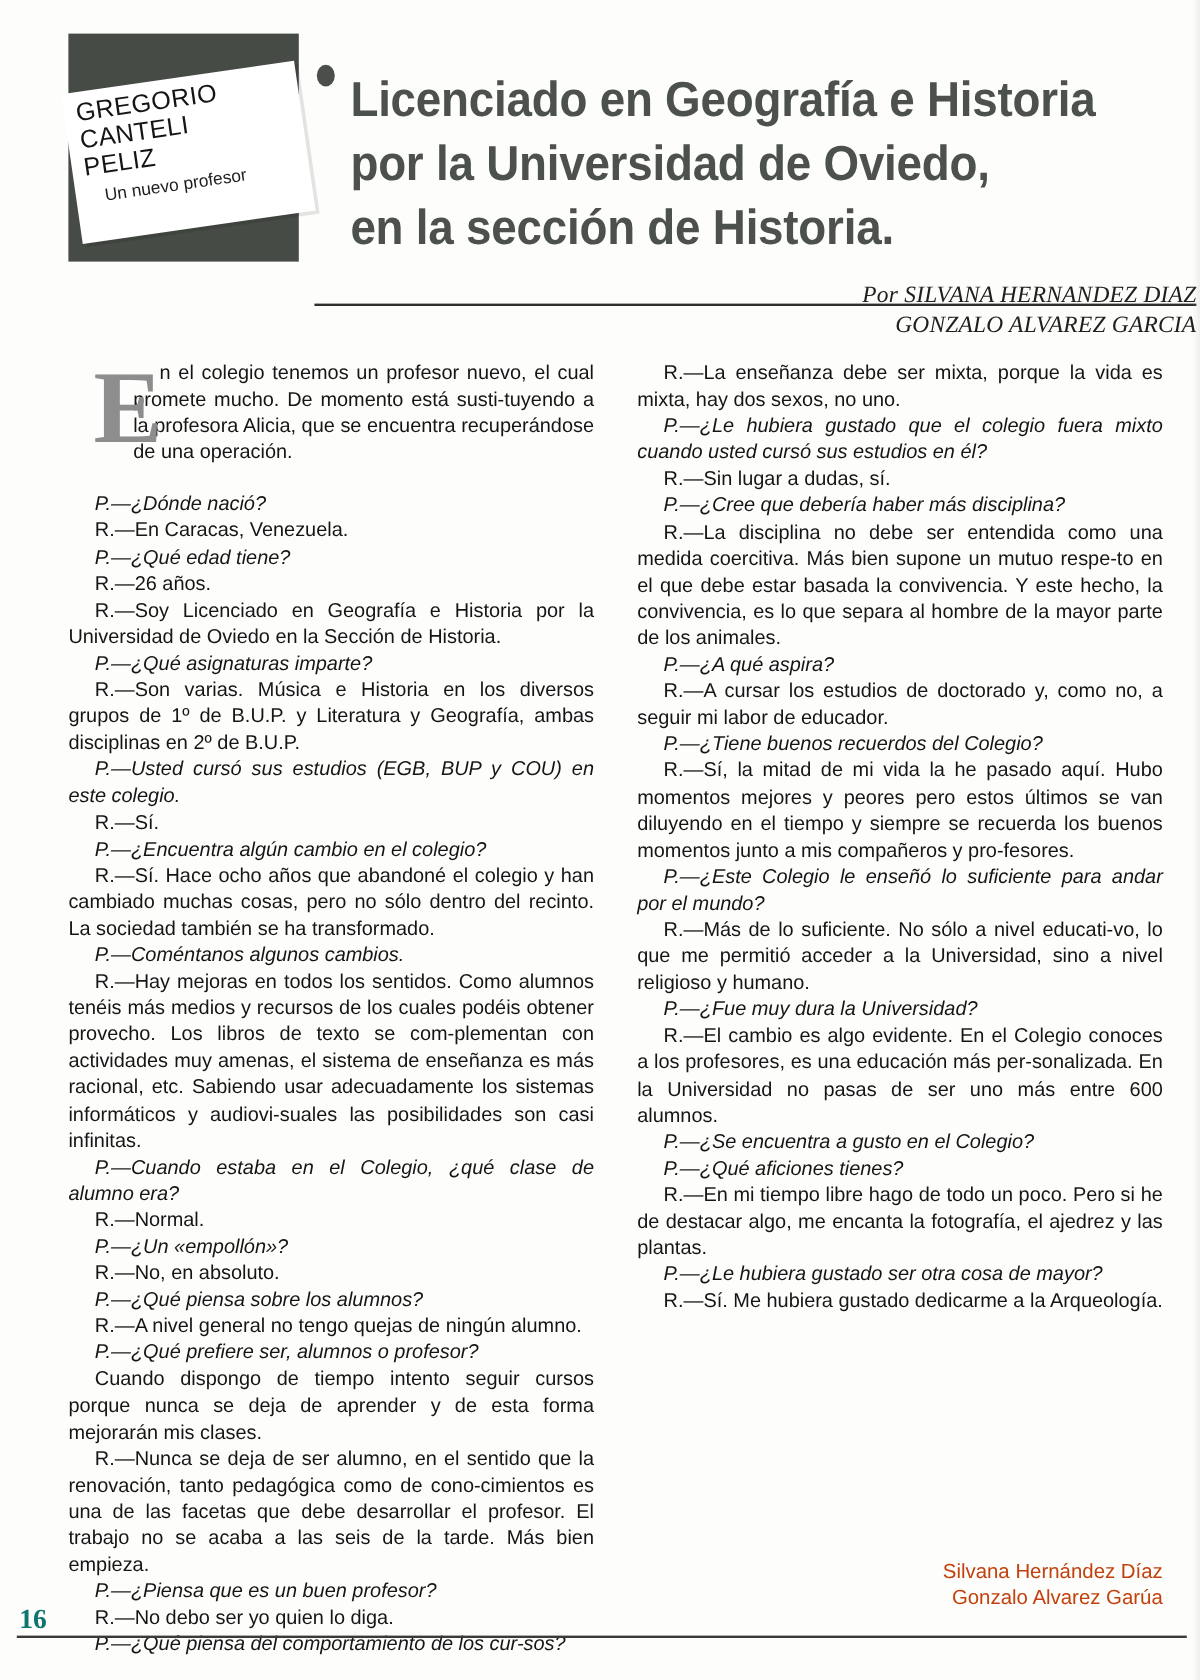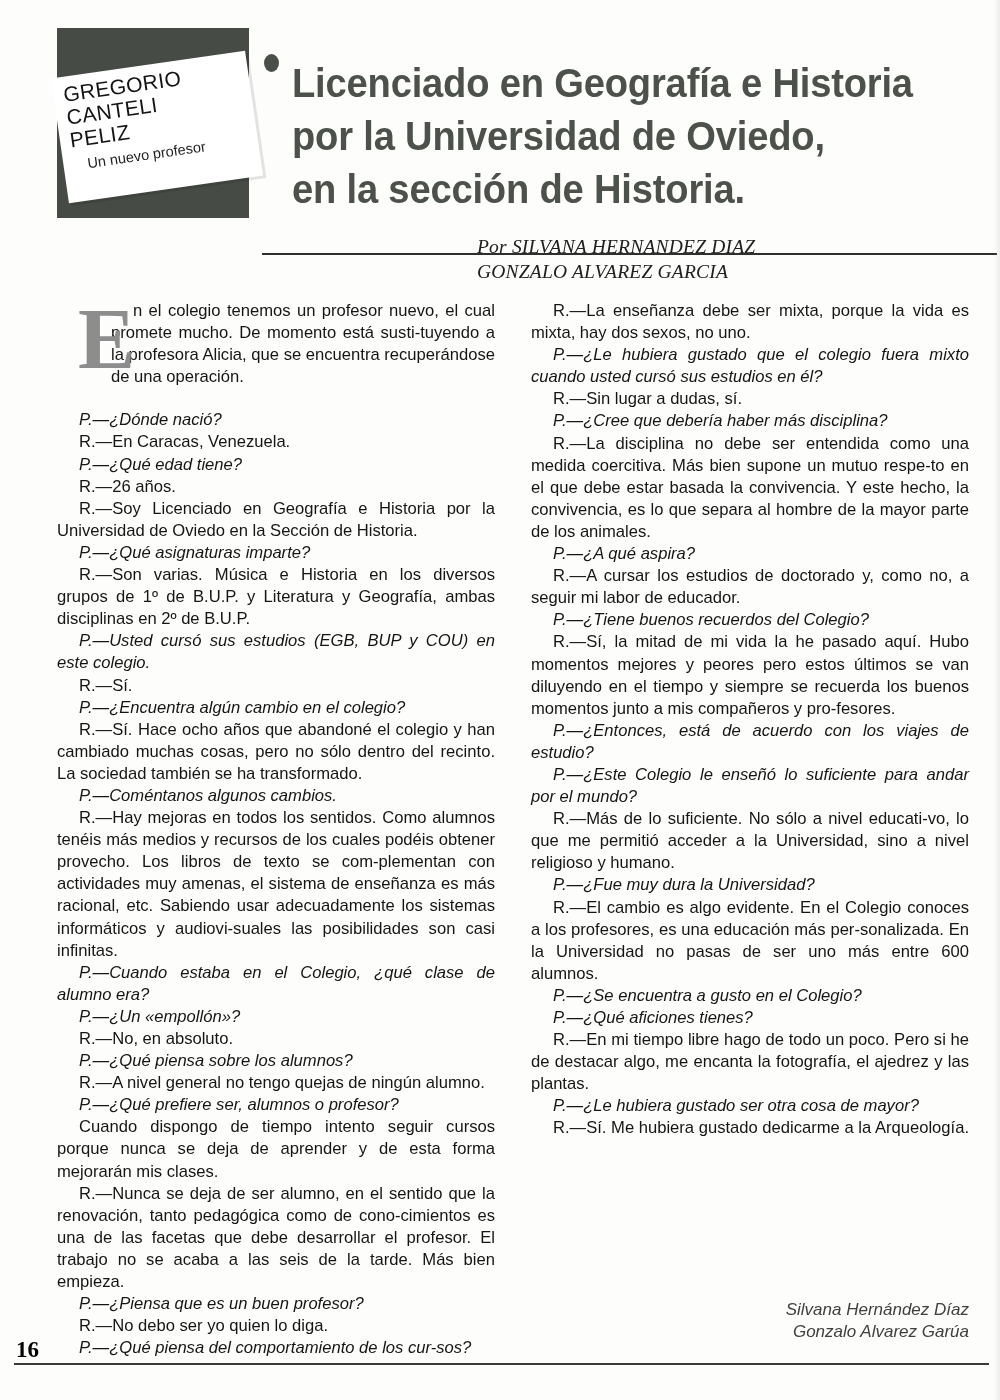--- a/index.html
+++ b/index.html
@@ -98,21 +98,21 @@
     height: 2px;
     background: #2f2f2f;
   }
 
   
   .byline {
     position: absolute;
     right: 3px;
     top: 234px;
     width: 520px;
-    text-align: left;
+    text-align: right;
     font-family: "Liberation Serif", serif;
     font-style: italic;
     font-size: 19.5px;
     line-height: 25px;
     color: #20201f;
     letter-spacing: 0.2px;
   }
   .byline .by-line { display: block; white-space: nowrap; }
 
   
@@ -158,36 +158,35 @@
   .gap { height: 21px; }
 
   
   .signoff {
     position: absolute;
     left: 531px;
     top: 1299px;
     width: 438px;
     text-align: right;
     font-family: "Liberation Sans", sans-serif;
-    font-style: italic;
     font-size: 17px;
     line-height: 22px;
-    color: #404040;
+    color: #c2410c;
   }
   .signoff span { display: block; }
 
   
   .page-number {
     position: absolute;
     left: 16px;
     top: 1337px;
     font-family: "Liberation Serif", serif;
     font-weight: bold;
     font-size: 23px;
-    color: #000000;
+    color: #0f766e;
   }
   .rule-bottom {
     position: absolute;
     left: 14px;
     top: 1363px;
     width: 975px;
     height: 2px;
     background: #3a3a3a;
   }
   .scan-edge-right {
@@ -238,20 +237,21 @@
       <p class="">R.—Soy Licenciado en Geografía e Historia por la Universidad de Oviedo en la Sección de Historia.</p>
       <p class="q">P.—¿Qué asignaturas imparte?</p>
       <p class="">R.—Son varias. Música e Historia en los diversos grupos de 1º de B.U.P. y Literatura y Geografía, ambas disciplinas en 2º de B.U.P.</p>
       <p class="q">P.—Usted cursó sus estudios (EGB, BUP y COU) en este colegio.</p>
       <p class="">R.—Sí.</p>
       <p class="q">P.—¿Encuentra algún cambio en el colegio?</p>
       <p class="">R.—Sí. Hace ocho años que abandoné el colegio y han cambiado muchas cosas, pero no sólo dentro del recinto. La sociedad también se ha transformado.</p>
       <p class="q">P.—Coméntanos algunos cambios.</p>
       <p class="">R.—Hay mejoras en todos los sentidos. Como alumnos tenéis más medios y recursos de los cuales podéis obtener provecho. Los libros de texto se com-plementan con actividades muy amenas, el sistema de enseñanza es más racional, etc. Sabiendo usar adecuadamente los sistemas informáticos y audiovi-suales las posibilidades son casi infinitas.</p>
       <p class="q">P.—Cuando estaba en el Colegio, ¿qué clase de alumno era?</p>
+      <p class="">R.—Normal.</p>
       <p class="q">P.—¿Un «empollón»?</p>
       <p class="">R.—No, en absoluto.</p>
       <p class="q">P.—¿Qué piensa sobre los alumnos?</p>
       <p class="">R.—A nivel general no tengo quejas de ningún alumno.</p>
       <p class="q">P.—¿Qué prefiere ser, alumnos o profesor?</p>
       <p class="">Cuando dispongo de tiempo intento seguir cursos porque nunca se deja de aprender y de esta forma mejorarán mis clases.</p>
       <p class="">R.—Nunca se deja de ser alumno, en el sentido que la renovación, tanto pedagógica como de cono-cimientos es una de las facetas que debe desarrollar el profesor. El trabajo no se acaba a las seis de la tarde. Más bien empieza.</p>
       <p class="q">P.—¿Piensa que es un buen profesor?</p>
       <p class="">R.—No debo ser yo quien lo diga.</p>
       <p class="q">P.—¿Qué piensa del comportamiento de los cur-sos?</p>
@@ -259,21 +259,20 @@
   <div class="col col-right" id="col-right">
       <p class="">R.—La enseñanza debe ser mixta, porque la vida es mixta, hay dos sexos, no uno.</p>
       <p class="q">P.—¿Le hubiera gustado que el colegio fuera mixto cuando usted cursó sus estudios en él?</p>
       <p class="">R.—Sin lugar a dudas, sí.</p>
       <p class="q">P.—¿Cree que debería haber más disciplina?</p>
       <p class="">R.—La disciplina no debe ser entendida como una medida coercitiva. Más bien supone un mutuo respe-to en el que debe estar basada la convivencia. Y este hecho, la convivencia, es lo que separa al hombre de la mayor parte de los animales.</p>
       <p class="q">P.—¿A qué aspira?</p>
       <p class="">R.—A cursar los estudios de doctorado y, como no, a seguir mi labor de educador.</p>
       <p class="q">P.—¿Tiene buenos recuerdos del Colegio?</p>
       <p class="">R.—Sí, la mitad de mi vida la he pasado aquí. Hubo momentos mejores y peores pero estos últimos se van diluyendo en el tiempo y siempre se recuerda los buenos momentos junto a mis compañeros y pro-fesores.</p>
-      <p class="q">P.—¿Entonces, está de acuerdo con los viajes de estudio?</p>
       <p class="q">P.—¿Este Colegio le enseñó lo suficiente para andar por el mundo?</p>
       <p class="">R.—Más de lo suficiente. No sólo a nivel educati-vo, lo que me permitió acceder a la Universidad, sino a nivel religioso y humano.</p>
       <p class="q">P.—¿Fue muy dura la Universidad?</p>
       <p class="">R.—El cambio es algo evidente. En el Colegio conoces a los profesores, es una educación más per-sonalizada. En la Universidad no pasas de ser uno más entre 600 alumnos.</p>
       <p class="q">P.—¿Se encuentra a gusto en el Colegio?</p>
       <p class="q">P.—¿Qué aficiones tienes?</p>
       <p class="">R.—En mi tiempo libre hago de todo un poco. Pero si he de destacar algo, me encanta la fotografía, el ajedrez y las plantas.</p>
       <p class="q">P.—¿Le hubiera gustado ser otra cosa de mayor?</p>
       <p class="lastline-left">R.—Sí. Me hubiera gustado dedicarme a la Arqueología.</p>
     </div>

